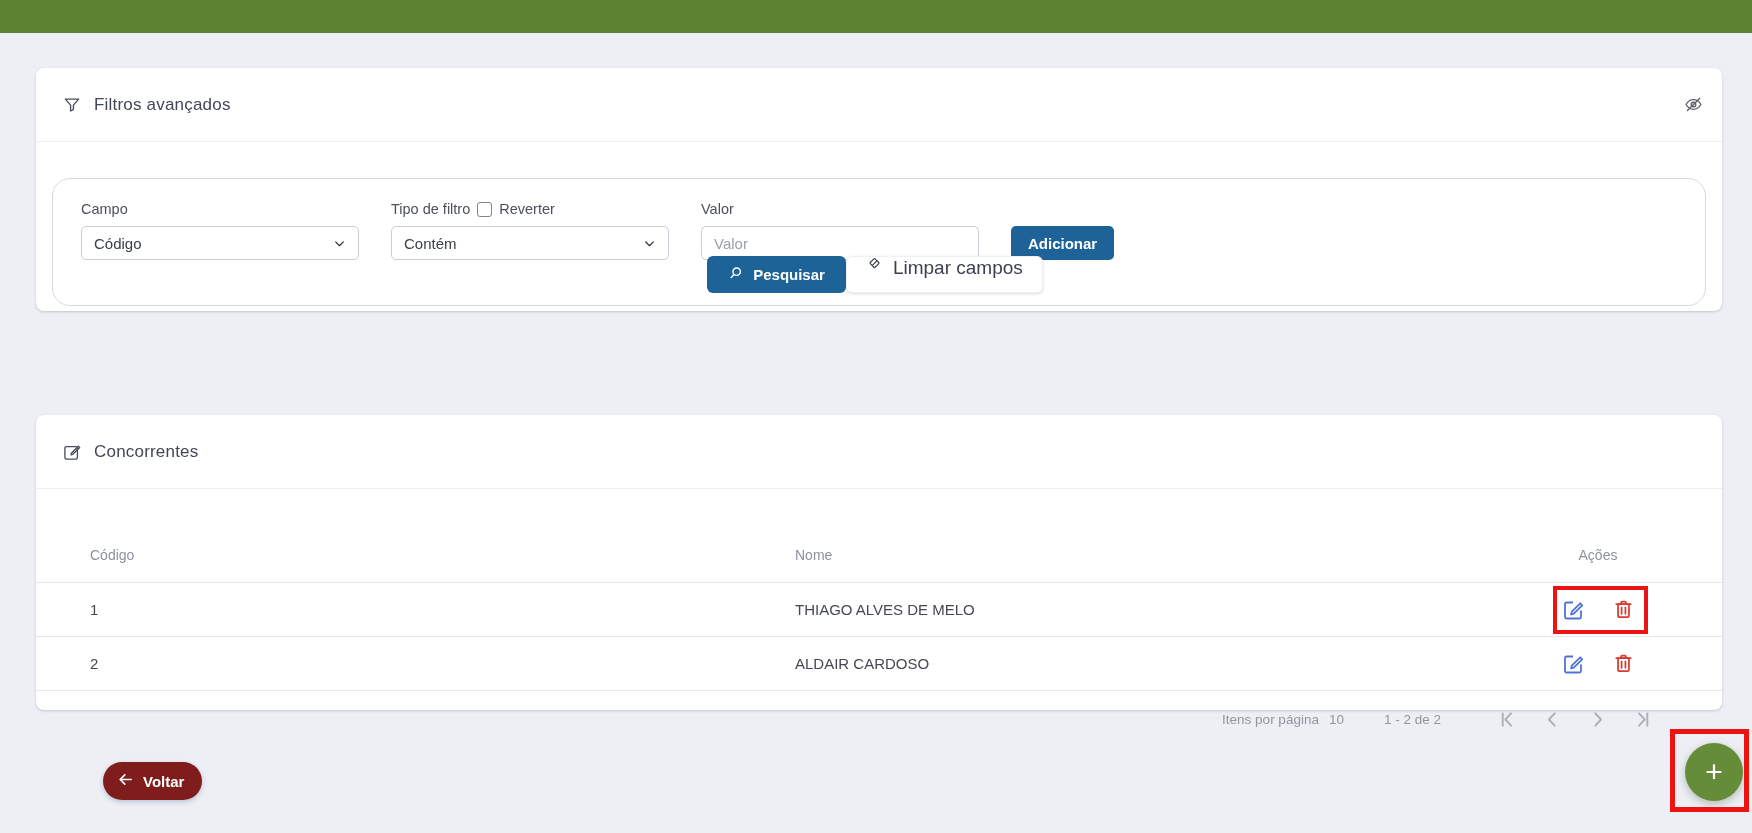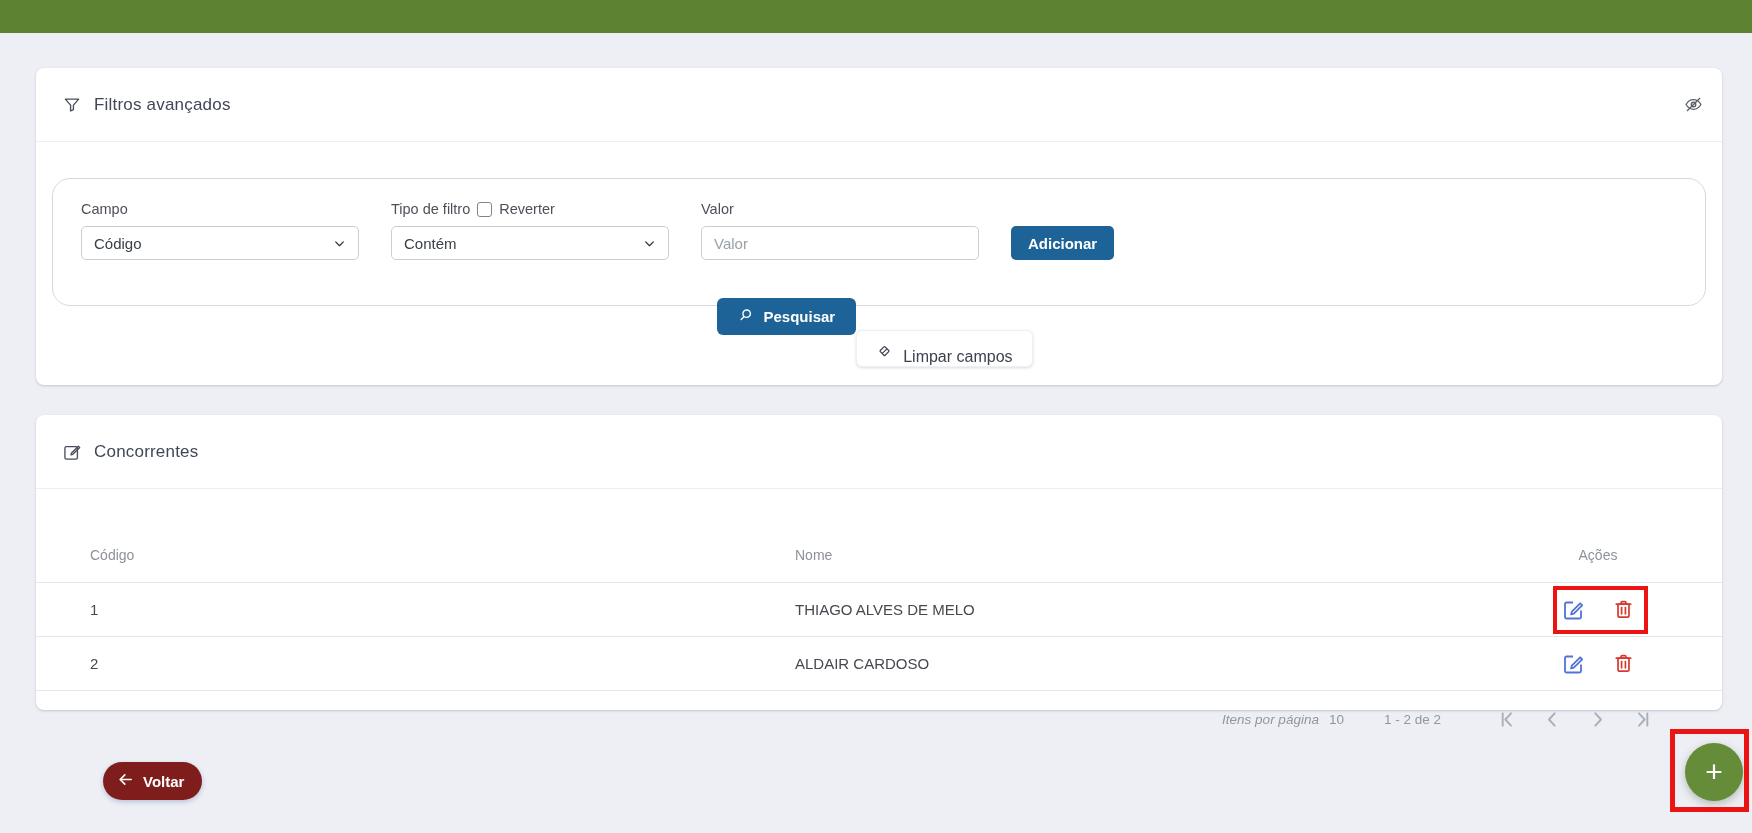--- a/index.html
+++ b/index.html
@@ -13,21 +13,21 @@
   }
   .topbar {
     position:absolute; top:0; left:0; width:1752px; height:33px;
     background:#5d8231;
   }
   .card {
     position:absolute; left:36px; width:1686px;
     background:#ffffff; border-radius:8px;
     box-shadow:0 1px 3px rgba(60,64,90,.14), 0 1px 2px rgba(60,64,90,.10);
   }
-  #filters-card { top:68px; height:317px; }
+  #filters-card { top:68px; height:243px; }
   #table-card   { top:415px; height:295px; }
 
   .card-header {
     height:74px; display:flex; align-items:center;
     padding:0 14px 0 26px; border-bottom:1px solid #eceef4;
   }
   .card-title { font-size:17px; color:#424757; margin-left:12px; letter-spacing:.2px; }
   .hdr-icon svg { display:block; }
   .eye-btn { margin-left:auto; background:none; border:none; cursor:pointer; padding:4px; }
   .eye-btn svg { display:block; }
@@ -69,25 +69,24 @@
     display:flex; justify-content:center; gap:0;
   }
   .btn-search {
     height:37px; padding:0 21px; background:#1d6398; color:#fff;
     border:none; border-radius:6px; font-size:15px; font-weight:700;
     display:flex; align-items:center; gap:9px; cursor:pointer;
     font-family:"Liberation Sans", sans-serif;
   }
   .btn-clear {
     height:37px; padding:0 19px; background:#ffffff; color:#3c414d;
-    border:1px solid #eef0f4; border-radius:6px; font-size:16px; font-weight:500;
-    display:flex; align-items:flex-end; gap:10px; cursor:pointer;
+    border:1px solid #eef0f4; border-radius:6px; font-size:19px; font-weight:500;
+    display:flex; align-items:flex-start; gap:10px; cursor:pointer;
     box-shadow:0 1px 3px rgba(60,64,90,.18);
     font-family:"Liberation Sans", sans-serif;
-    margin-top:32px;
   }
 
   
   .table-wrap { padding-top:38px; }
   .trow, .thead-row {
     display:grid; grid-template-columns:705px 1fr 100px;
     padding:0 74px 0 54px; align-items:center;
   }
   .thead-row { height:56px; border-bottom:1px solid #e4e6ec; }
   .th { font-size:14px; color:#8d919b; }
@@ -95,21 +94,21 @@
   .trow { height:54px; border-bottom:1px solid #e4e6ec; }
   .td { font-size:15px; color:#45494f; }
   .td-actions { display:flex; justify-content:center; gap:23px; }
   .icon-btn { background:none; border:none; padding:2px; cursor:pointer; }
   .icon-btn svg { display:block; }
 
   .paginator {
     height:56px; display:flex; align-items:center; justify-content:flex-end;
     padding-right:57px; gap:0; font-size:13.5px; color:#9196a1;
   }
-  .pp-label { margin-right:10px;font-style:italic; }
+  .pp-label { margin-right:10px; }
   .pp-size  { margin-right:40px; }
   .pp-range { margin-right:44px; }
   .page-btn { background:none; border:none; padding:0 12px; cursor:pointer; }
   .page-btn svg { display:block; }
 
   
   .btn-back {
     position:absolute; left:103px; top:762px; height:38px;
     padding:0 18px 0 14px; border:none; border-radius:19px;
     background:#7f1d1d; color:#fff; font-size:15px; font-weight:700;

